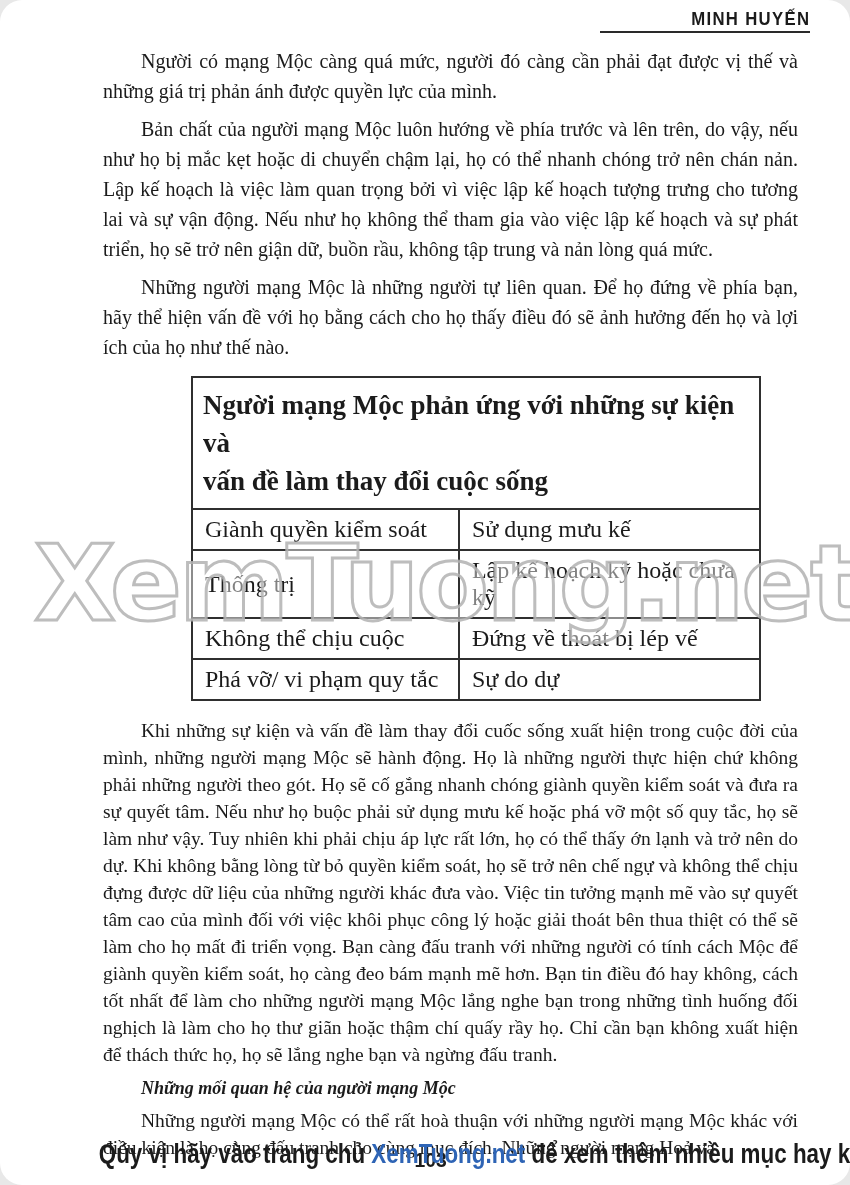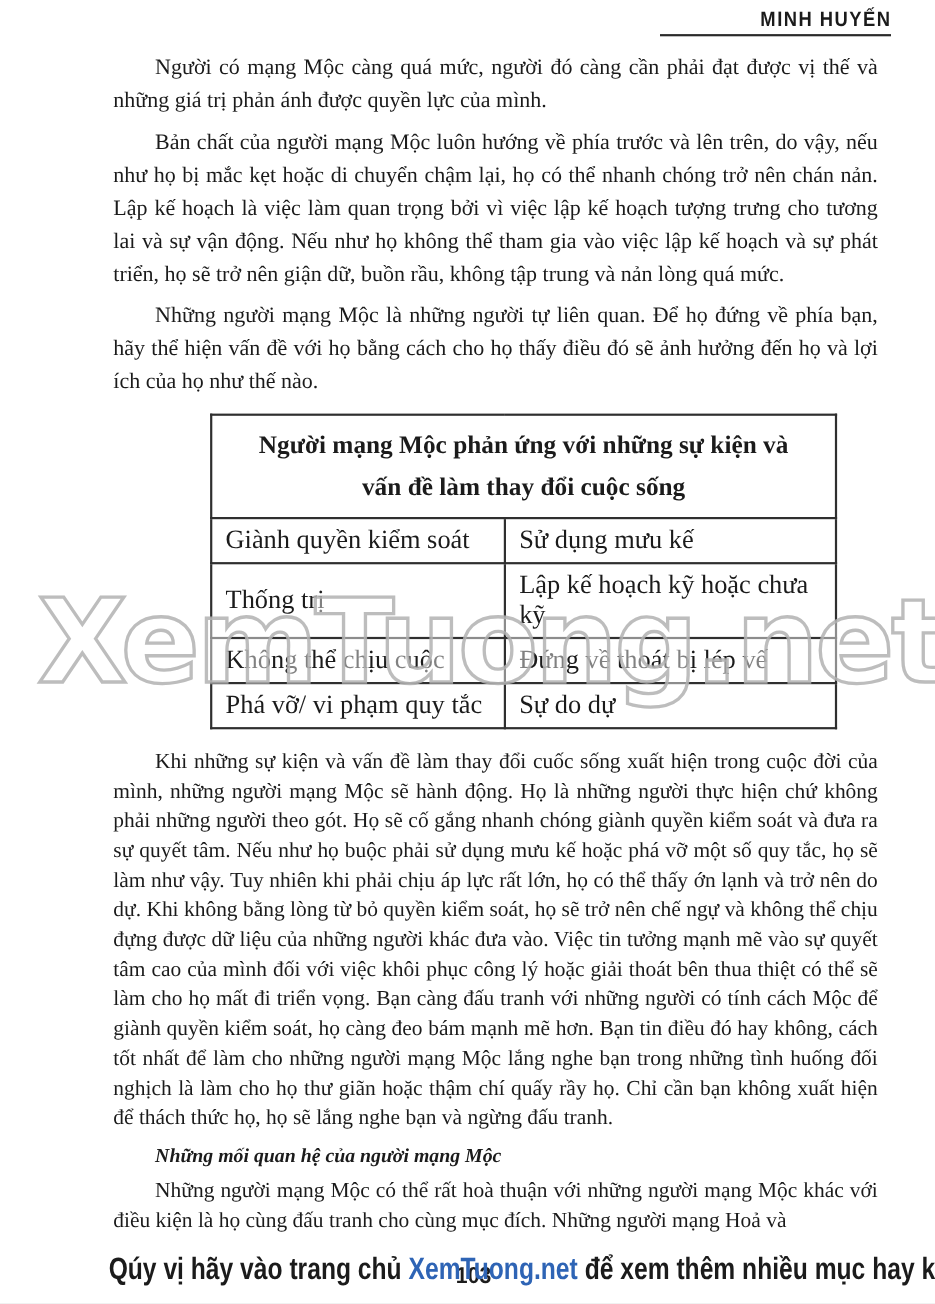--- a/index.html
+++ b/index.html
@@ -5,20 +5,21 @@
   html, body { margin: 0; padding: 0; background: #e8e8e8; }
   .page {
     position: relative;
     width: 850px;
     height: 1185px;
     background: #ffffff;
     font-family: "Liberation Serif", serif;
     color: #1b1b1b;
     overflow: hidden;
     margin: 0 auto;
+    border-radius: 22px;
   }
 
   
   .running-head {
     position: absolute;
     top: 8px;
     right: 40px;
     width: 210px;
     text-align: right;
   }
@@ -69,23 +70,23 @@
     z-index: 1;
   }
   .react-table td, .react-table th {
     border: 2px solid #2f2f2f;
     font-size: 24px;
     padding: 6px 12px;
     text-align: left;
     font-weight: normal;
   }
   .react-table th.tbl-title {
-    text-align: center;
-    font-weight: bold;
-    font-size: 23px;
+    text-align: left;
+    font-weight: bold;
+    font-size: 27px;
     line-height: 38px;
     padding: 8px 10px;
   }
   .react-table td.c1 { width: 47%; }
   .react-table td.c2 { width: 53%; }
 
   
   .section-heading {
     font-size: 18px;
     font-weight: bold;

